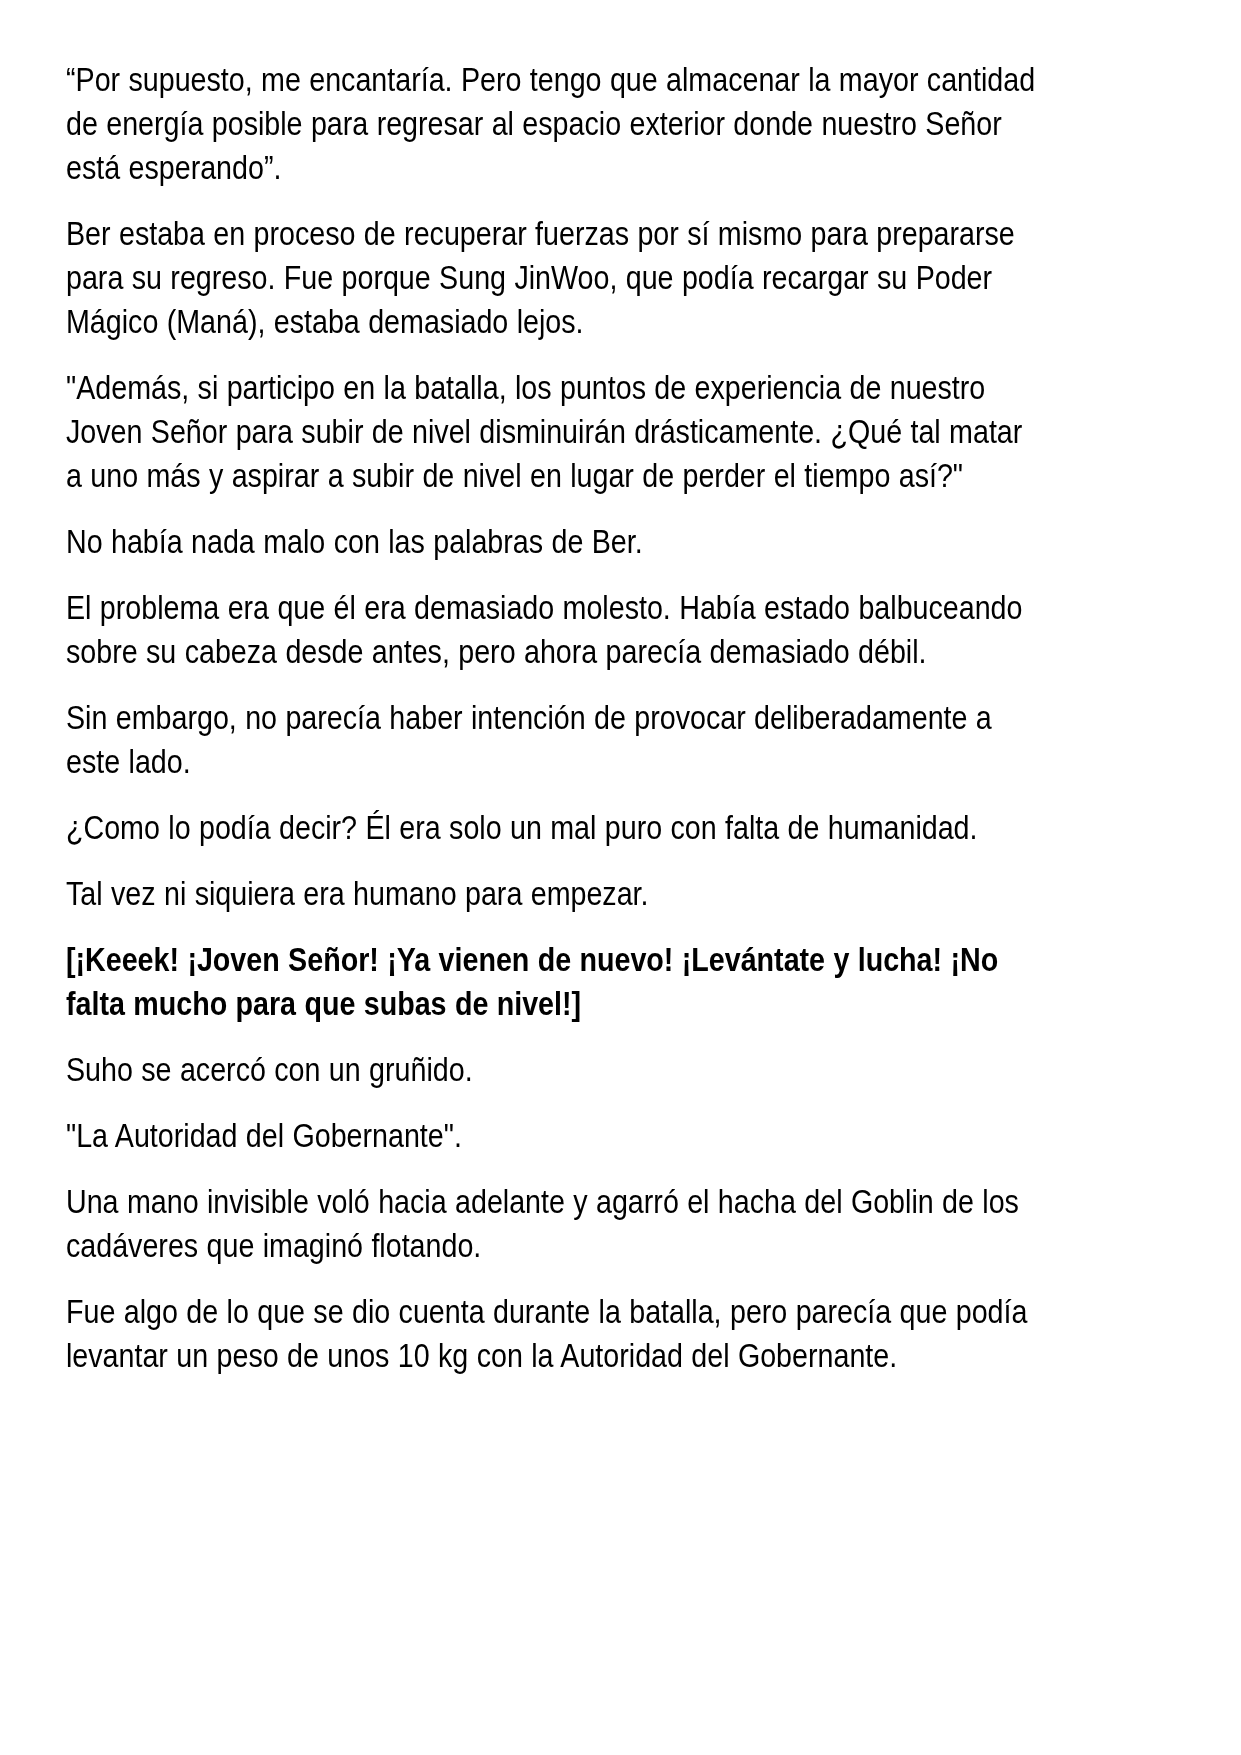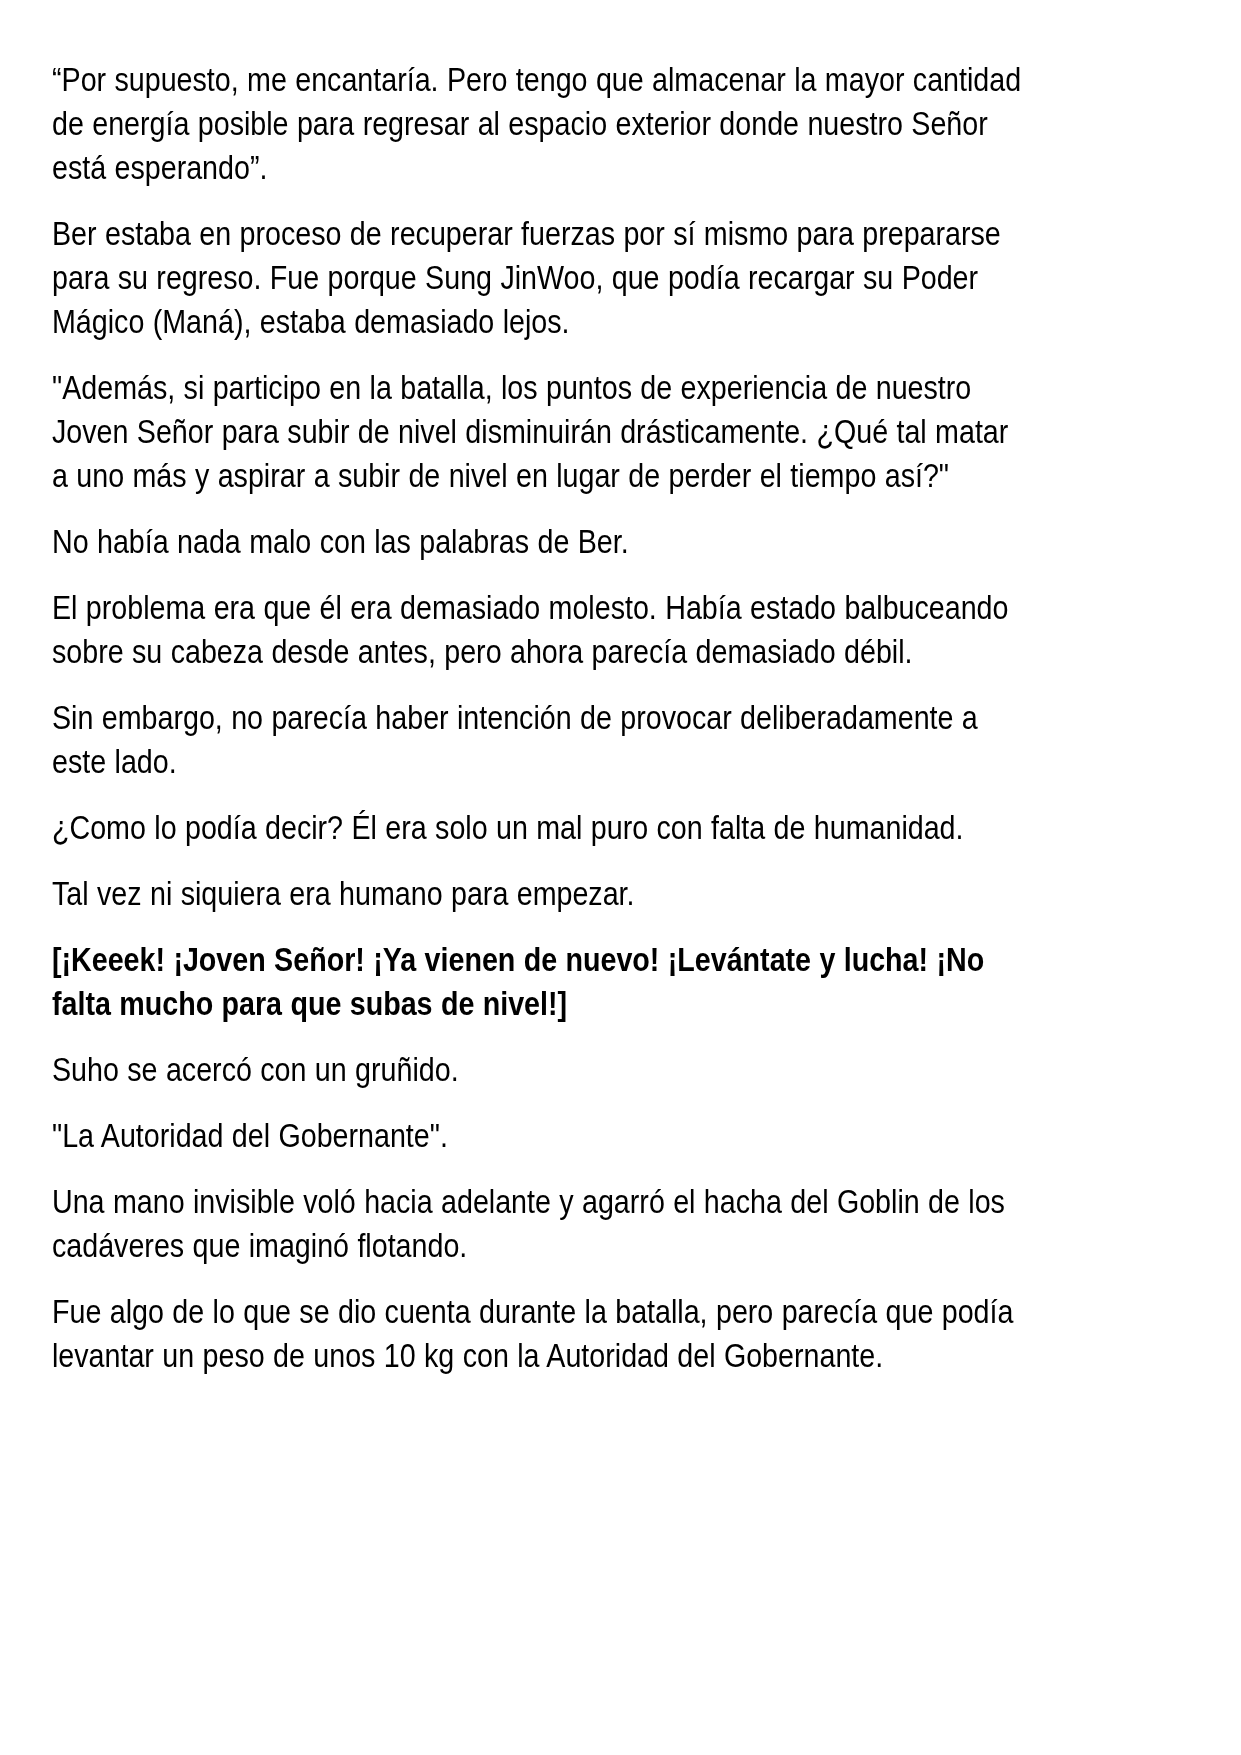--- a/index.html
+++ b/index.html
@@ -19,21 +19,21 @@
   #page {
     position: relative;
     width: 1241px;
     height: 1755px;
     background: #ffffff;
     box-sizing: border-box;
   }
 
   #content {
     position: absolute;
-    left: 52px;
+    left: 66px;
     top: 58px;
     width: 975px;
   }
 
   
   .para {
     font-size: 33.5px;
     line-height: 44px;
     letter-spacing: 0px;
     margin: 0 0 22px 0;

